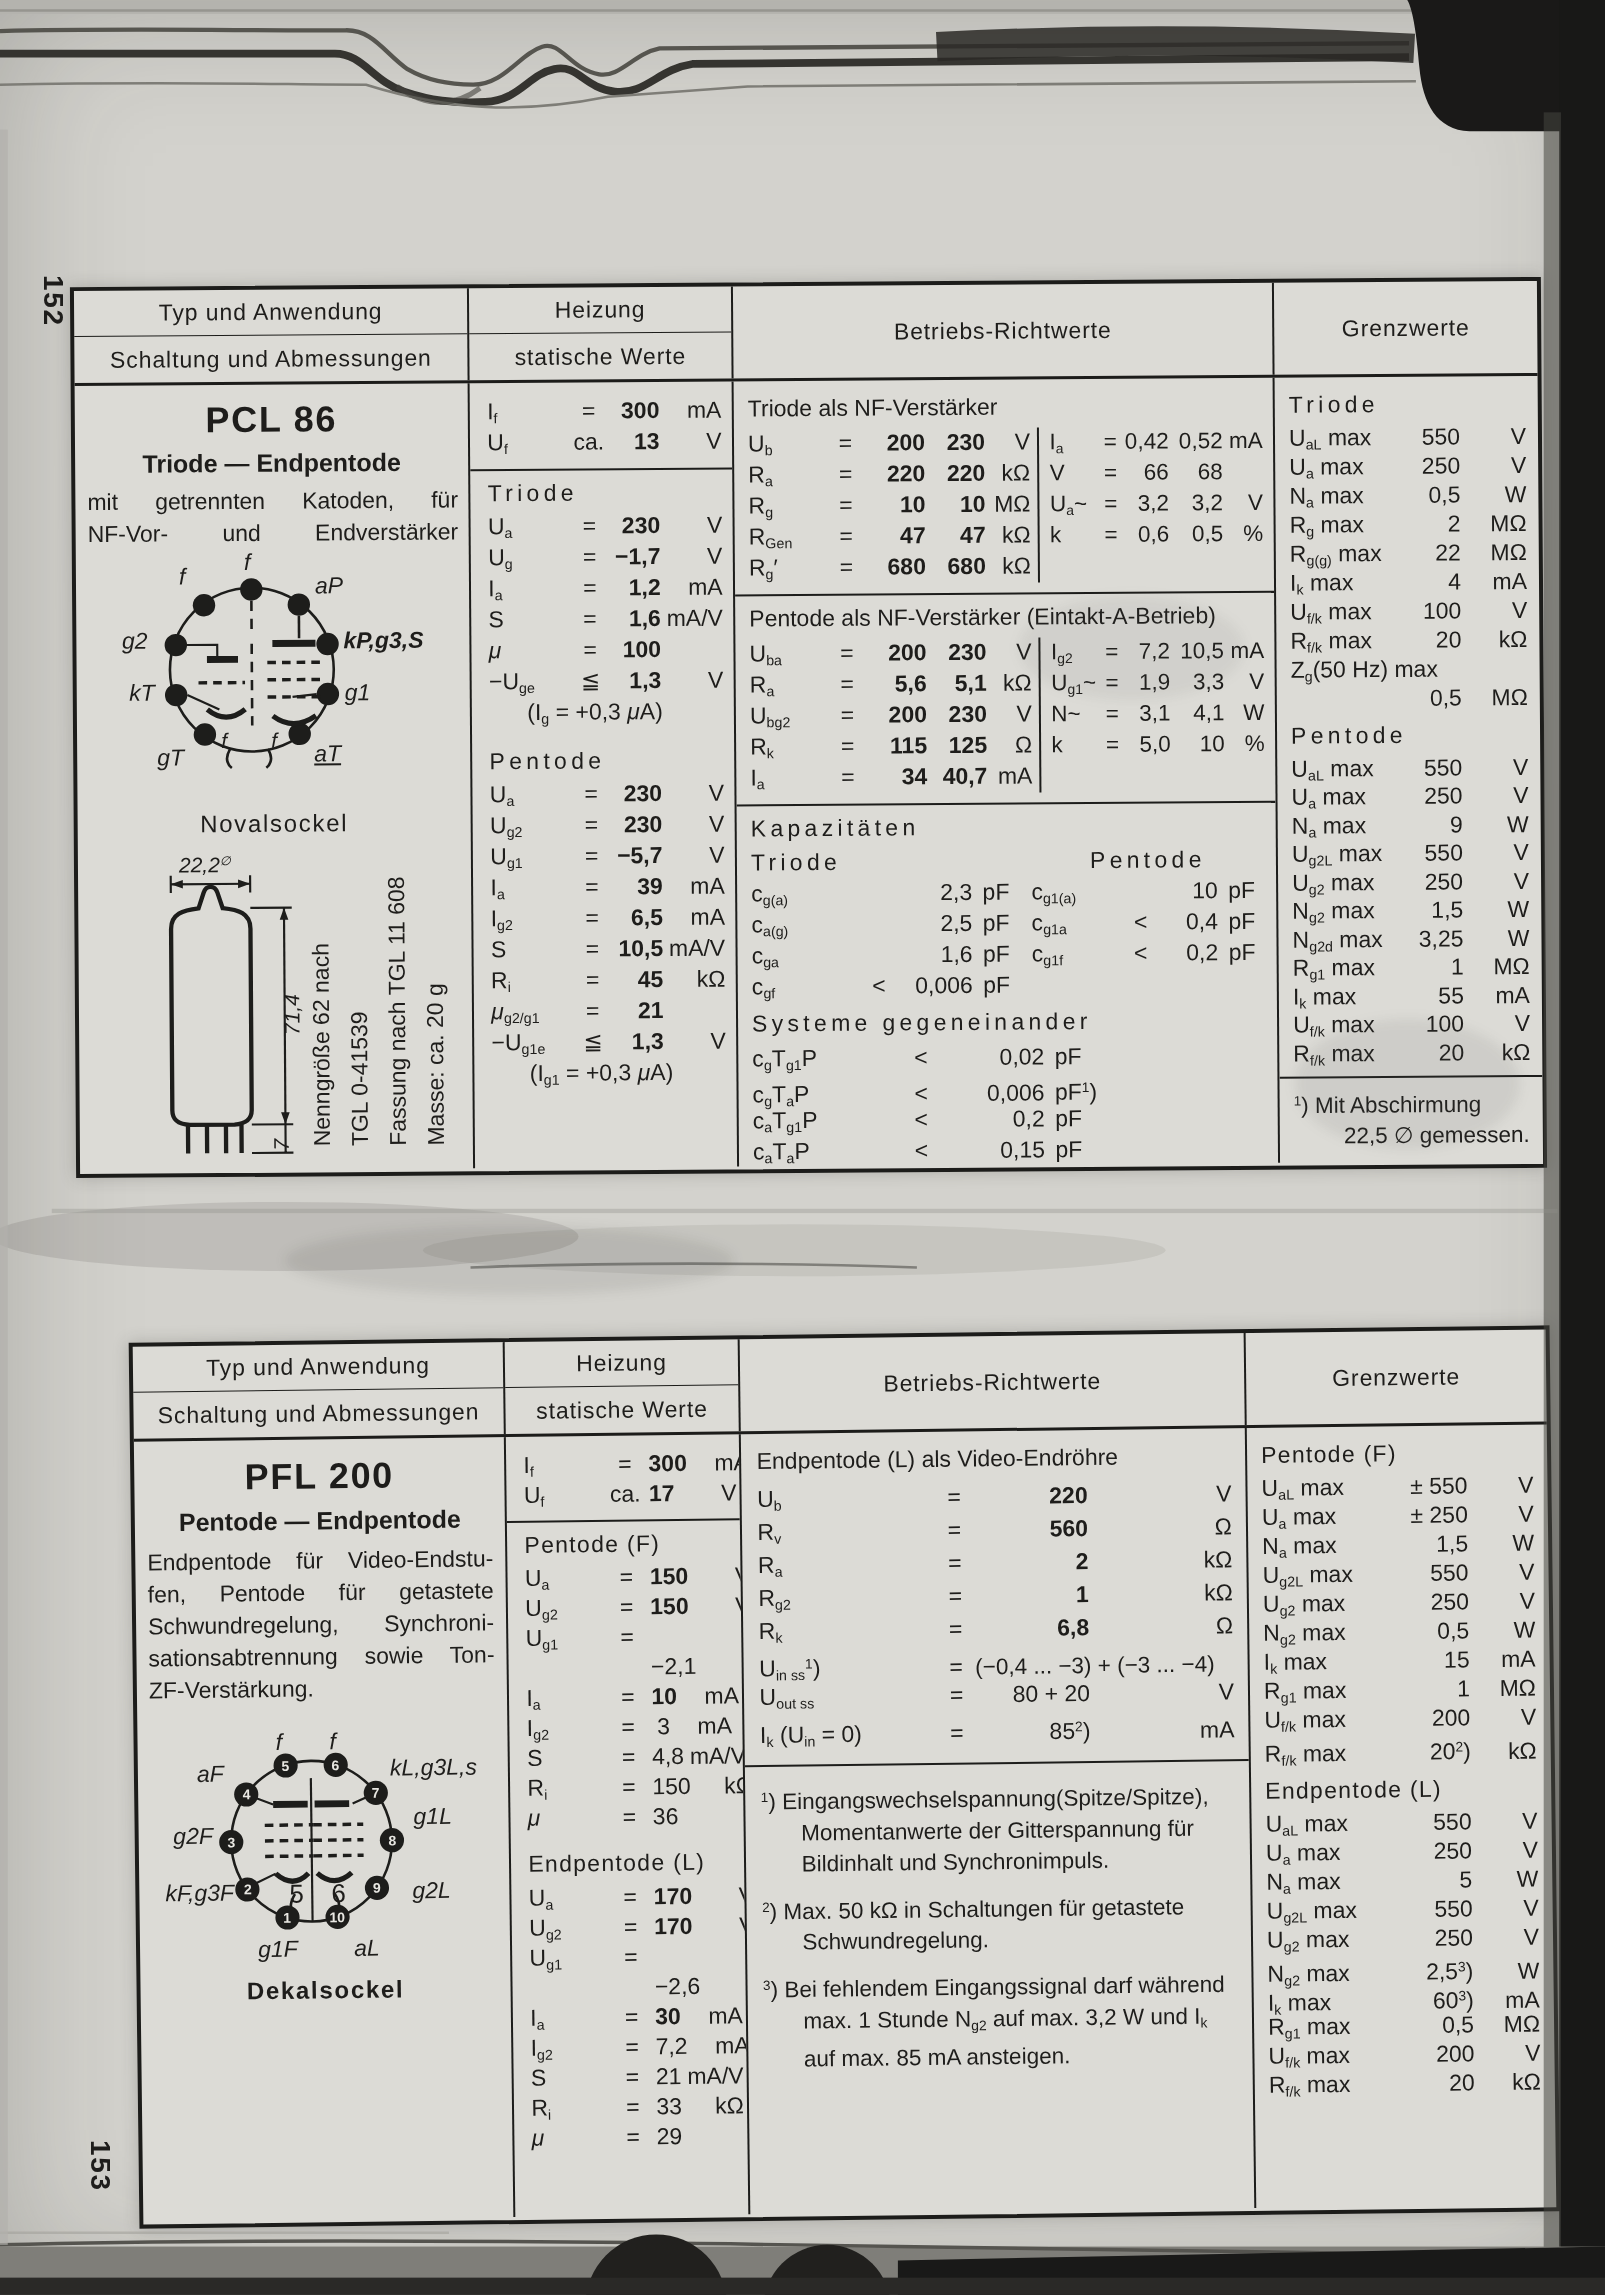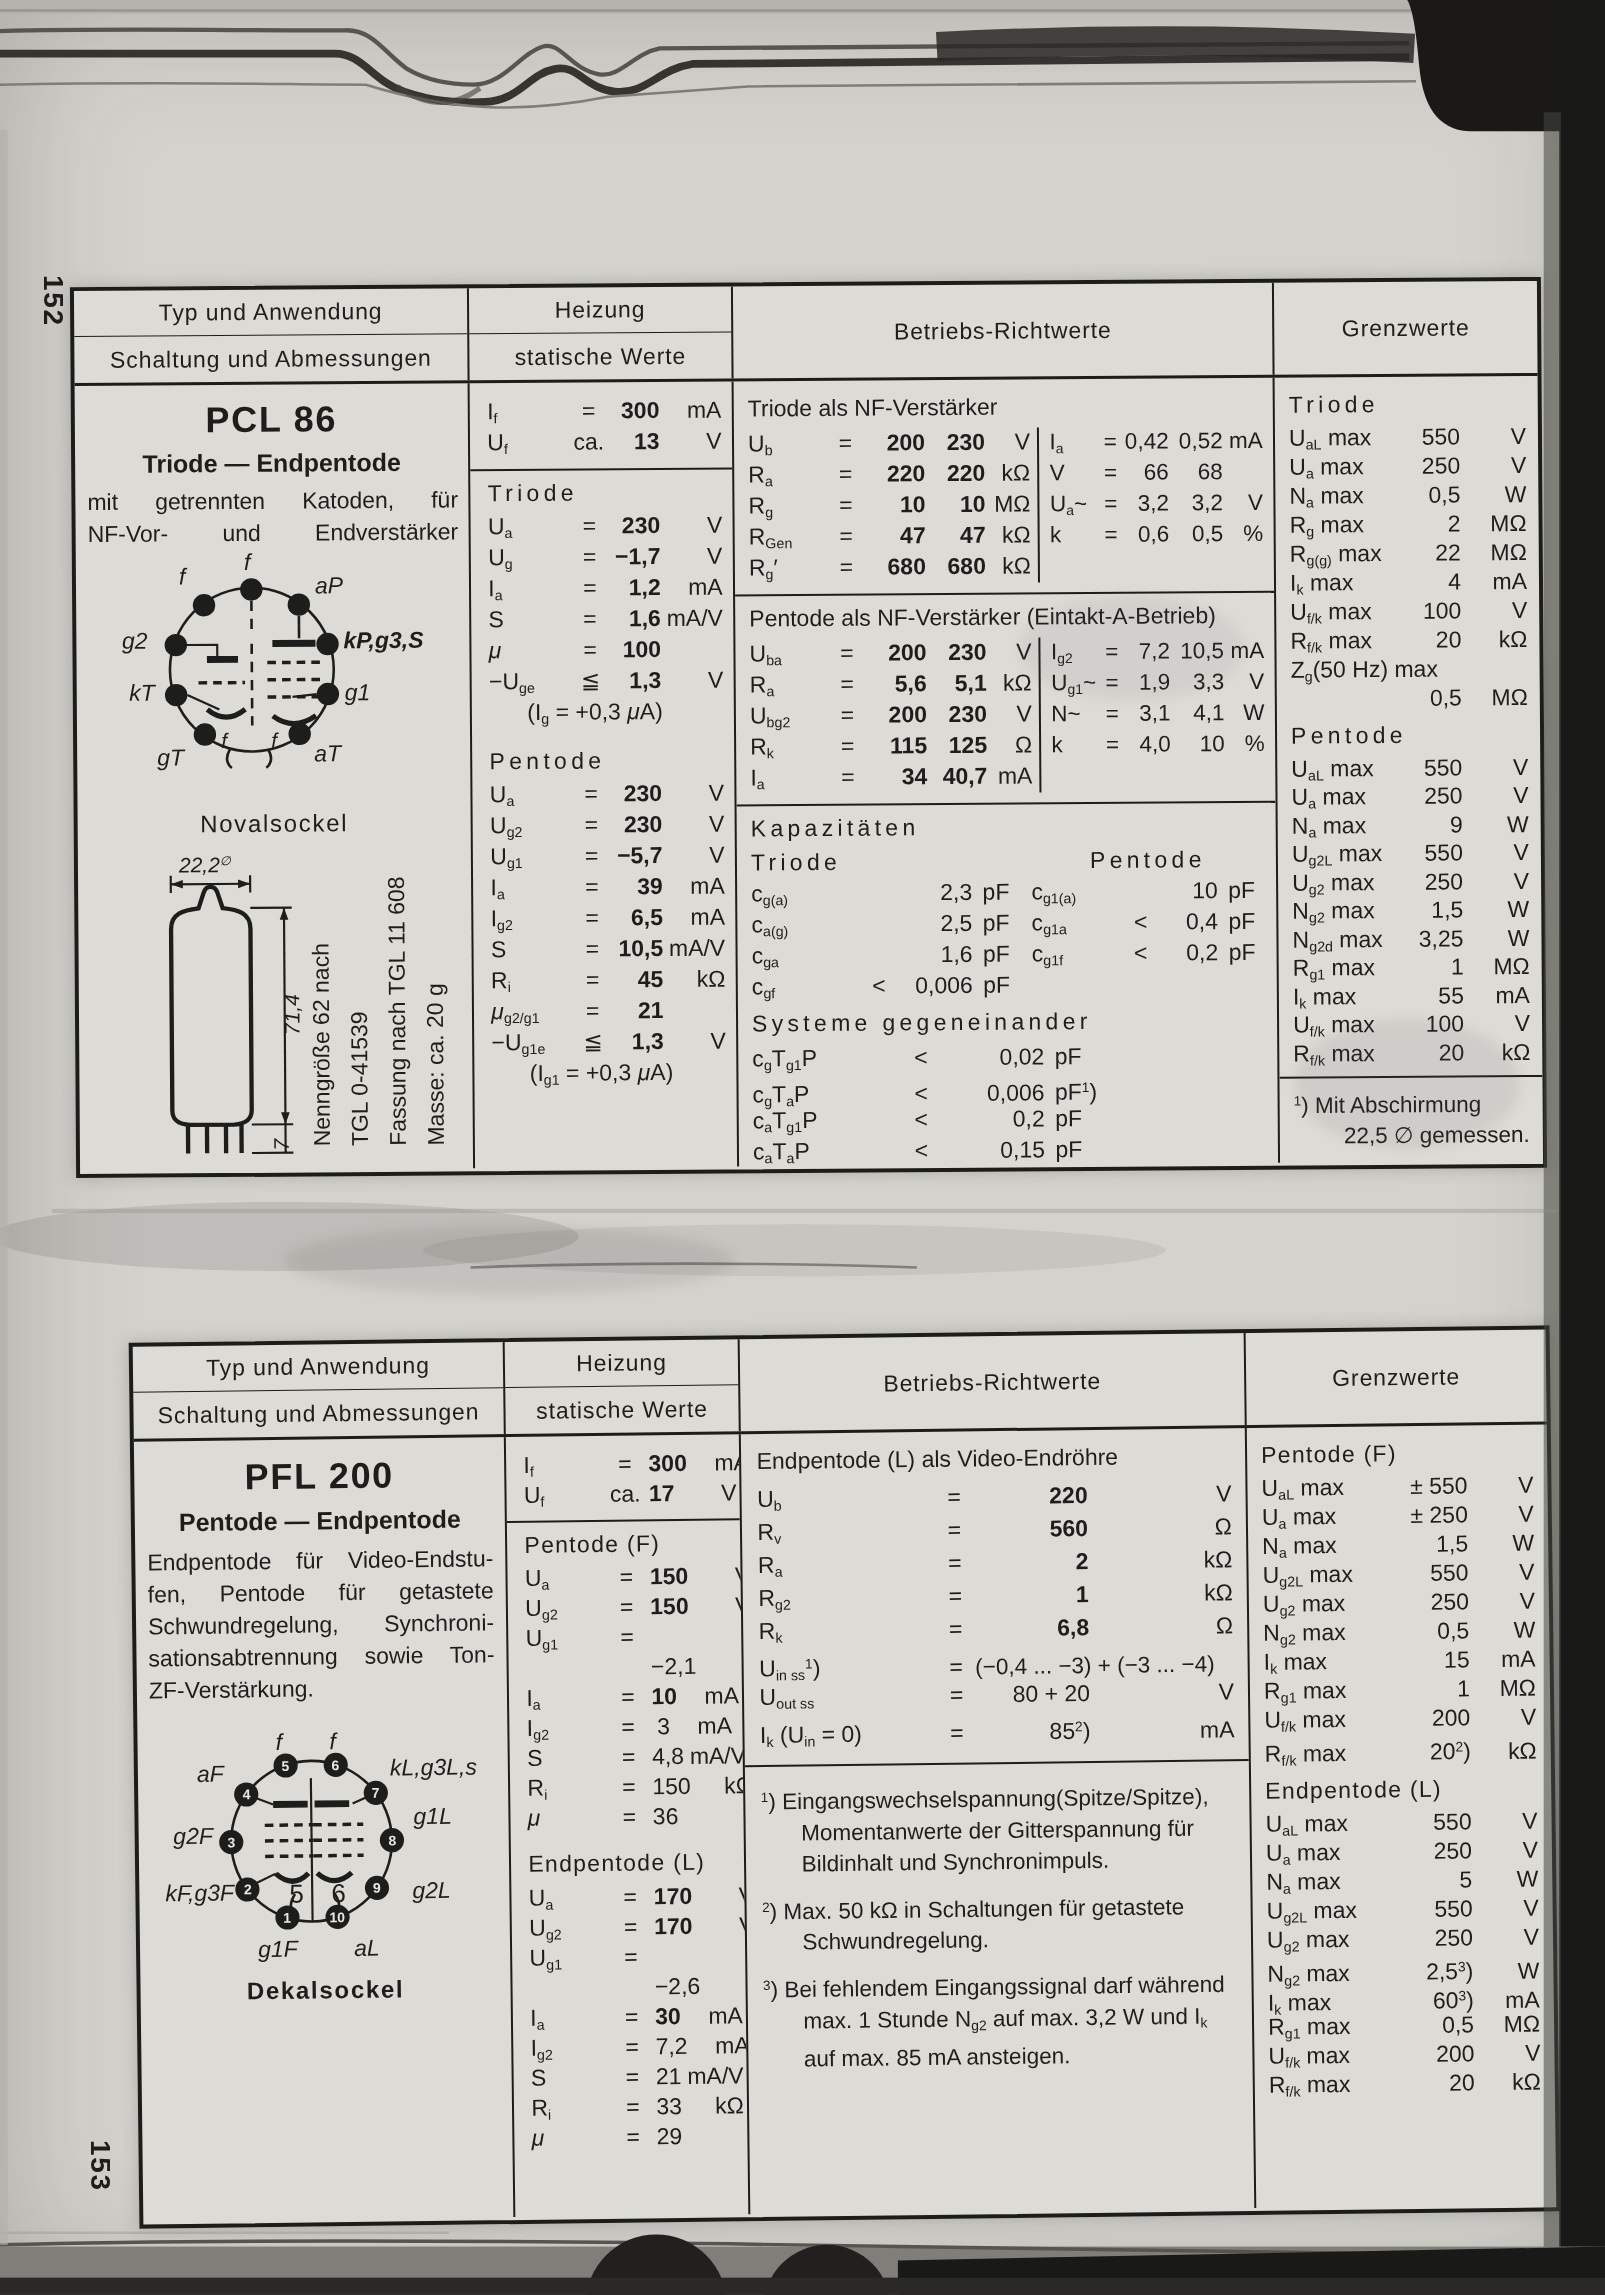--- a/index.html
+++ b/index.html
@@ -142,21 +142,21 @@
             <path d="M93,169 L130,186" stroke="#1d1d1b" stroke-width="2.5" fill="none"></path>
             <path d="M243,169 L215,172" stroke="#1d1d1b" stroke-width="2.5" fill="none"></path>
             <path d="M168,60 V95 M168,110 V205" stroke="#1d1d1b" stroke-width="3" stroke-dasharray="12 9"></path>
             <path d="M142,232 q-8,14 2,22 M186,232 q8,14 -2,22" stroke="#1d1d1b" stroke-width="3" fill="none"></path>
           </svg>
           <span class="pinlab" style="left:73px;top:14px;">f</span>
           <span class="pinlab" style="left:138px;top:0px;">f</span>
           <span class="pinlab" style="left:209px;top:24px;">aP</span>
           <span class="pinlab" style="left:237px;top:79px;font-weight:bold;">kP,g3,S</span>
           <span class="pinlab" style="left:238px;top:131px;">g1</span>
-          <span class="pinlab" style="left:207px;top:192px;">aT</span>
+          <span class="pinlab" style="left:207px;top:192px;text-decoration:underline;">aT</span>
           <span class="pinlab" style="left:50px;top:195px;">gT</span>
           <span class="pinlab" style="left:22.5px;top:130px;">kT</span>
           <span class="pinlab" style="left:15.5px;top:78px;">g2</span>
           <span class="innerlab" style="left:114px;top:180px;">f</span>
           <span class="innerlab" style="left:164px;top:180px;">f</span>
         </div>
         <div class="sock-cap" style="top:425px;">Novalsockel</div>
 
         <div class="tube-wrap" style="left:82px;top:473px;width:225px;height:302px;">
           <svg width="225" height="302" viewBox="0 0 260 350">
@@ -435,21 +435,21 @@
                 <div class="row">
                   <span class="lbl">N~</span>
                   <span class="rel">=</span>
                   <span class="val">3,1</span>
                   <span class="val2">4,1</span>
                   <span class="unit">W</span>
                 </div>
                 <div class="row">
                   <span class="lbl">k</span>
                   <span class="rel">=</span>
-                  <span class="val">4,0</span>
+                  <span class="val">5,0</span>
                   <span class="val2">10</span>
                   <span class="unit">%</span>
                 </div>
               </div>
           </div>
           <div class="hline" style="margin-left:-14px;"></div>
           <div class="sectitle sp">Kapazitäten</div>
           <div class="kapheads">
             <span class="sp">Triode</span>
             <span class="sp">Pentode</span>

